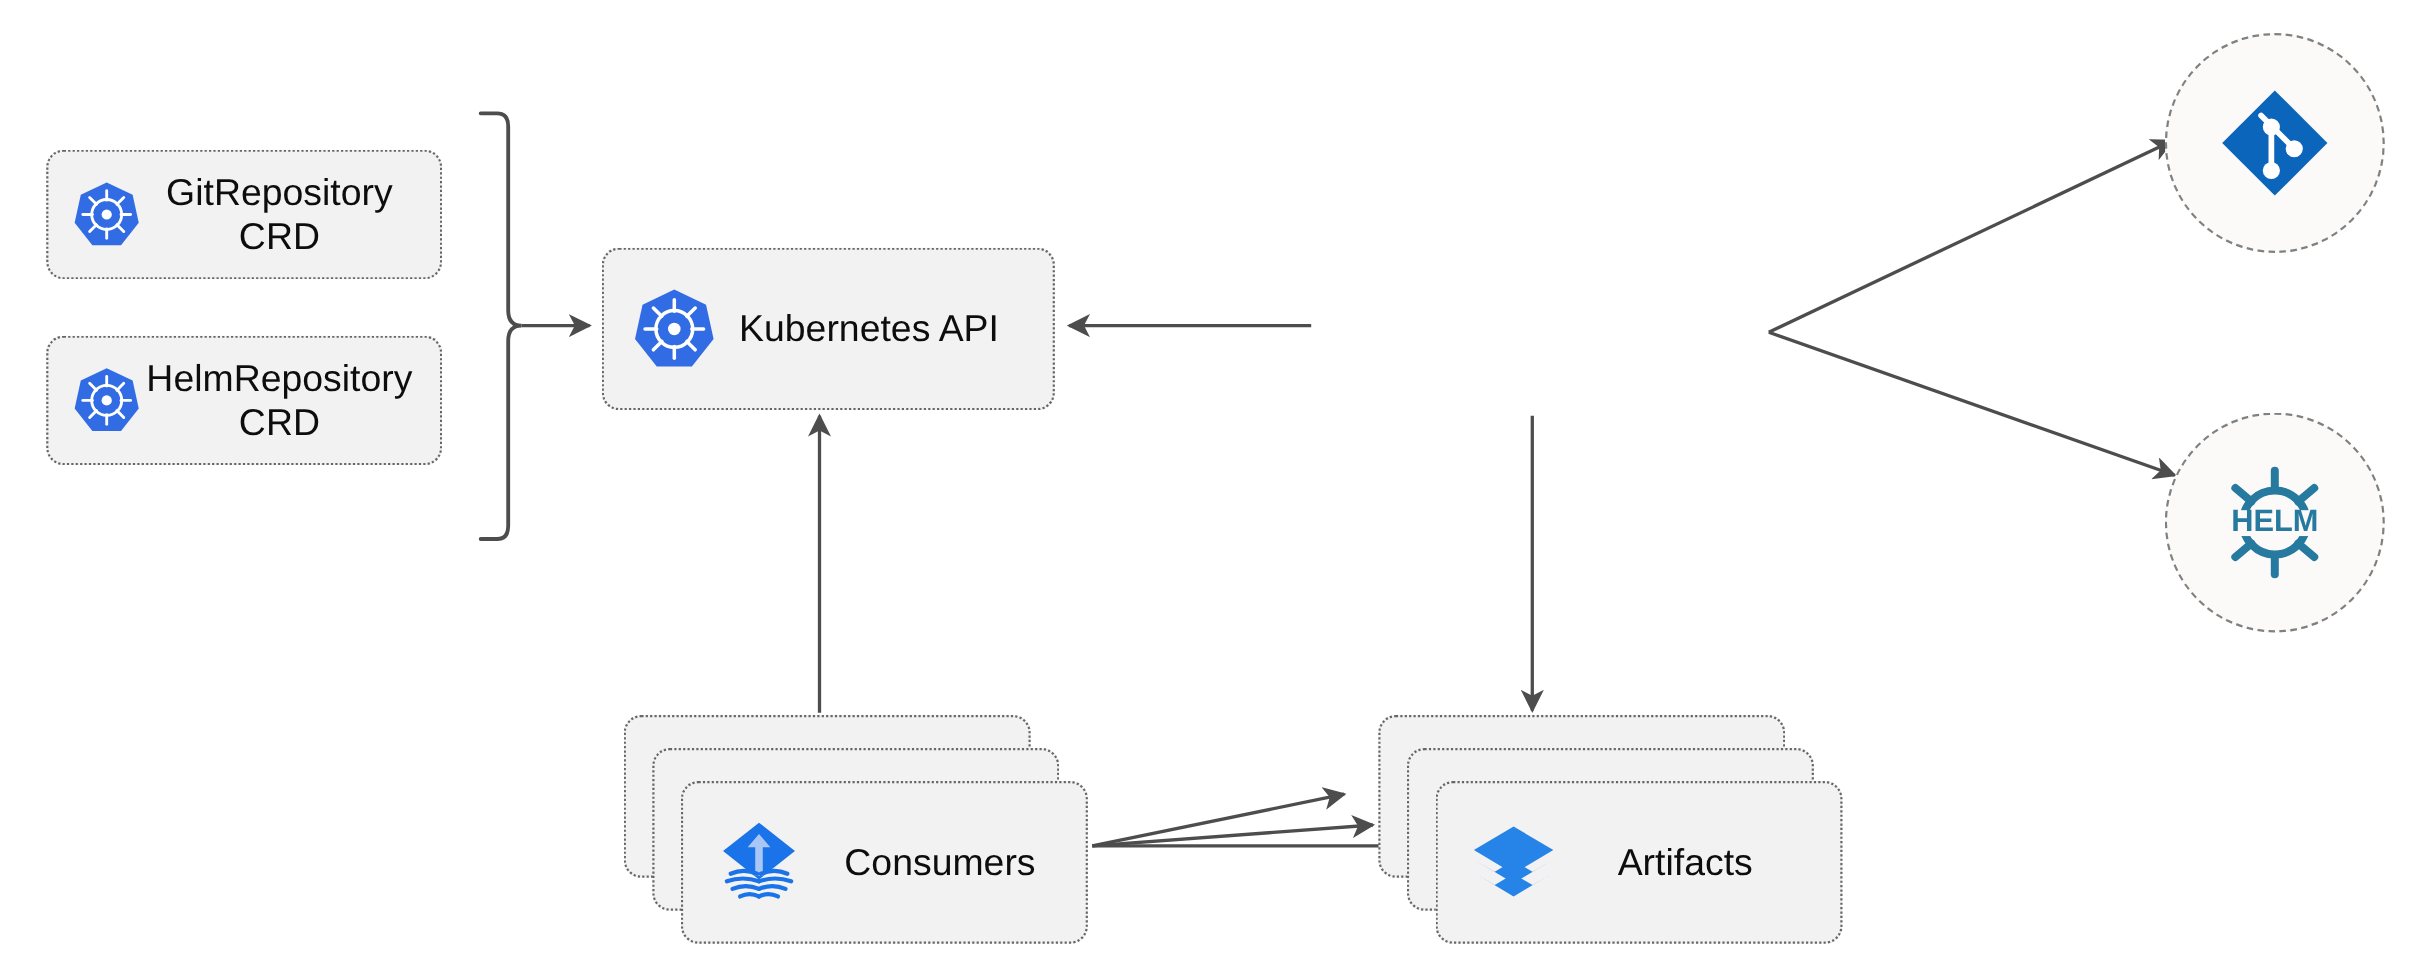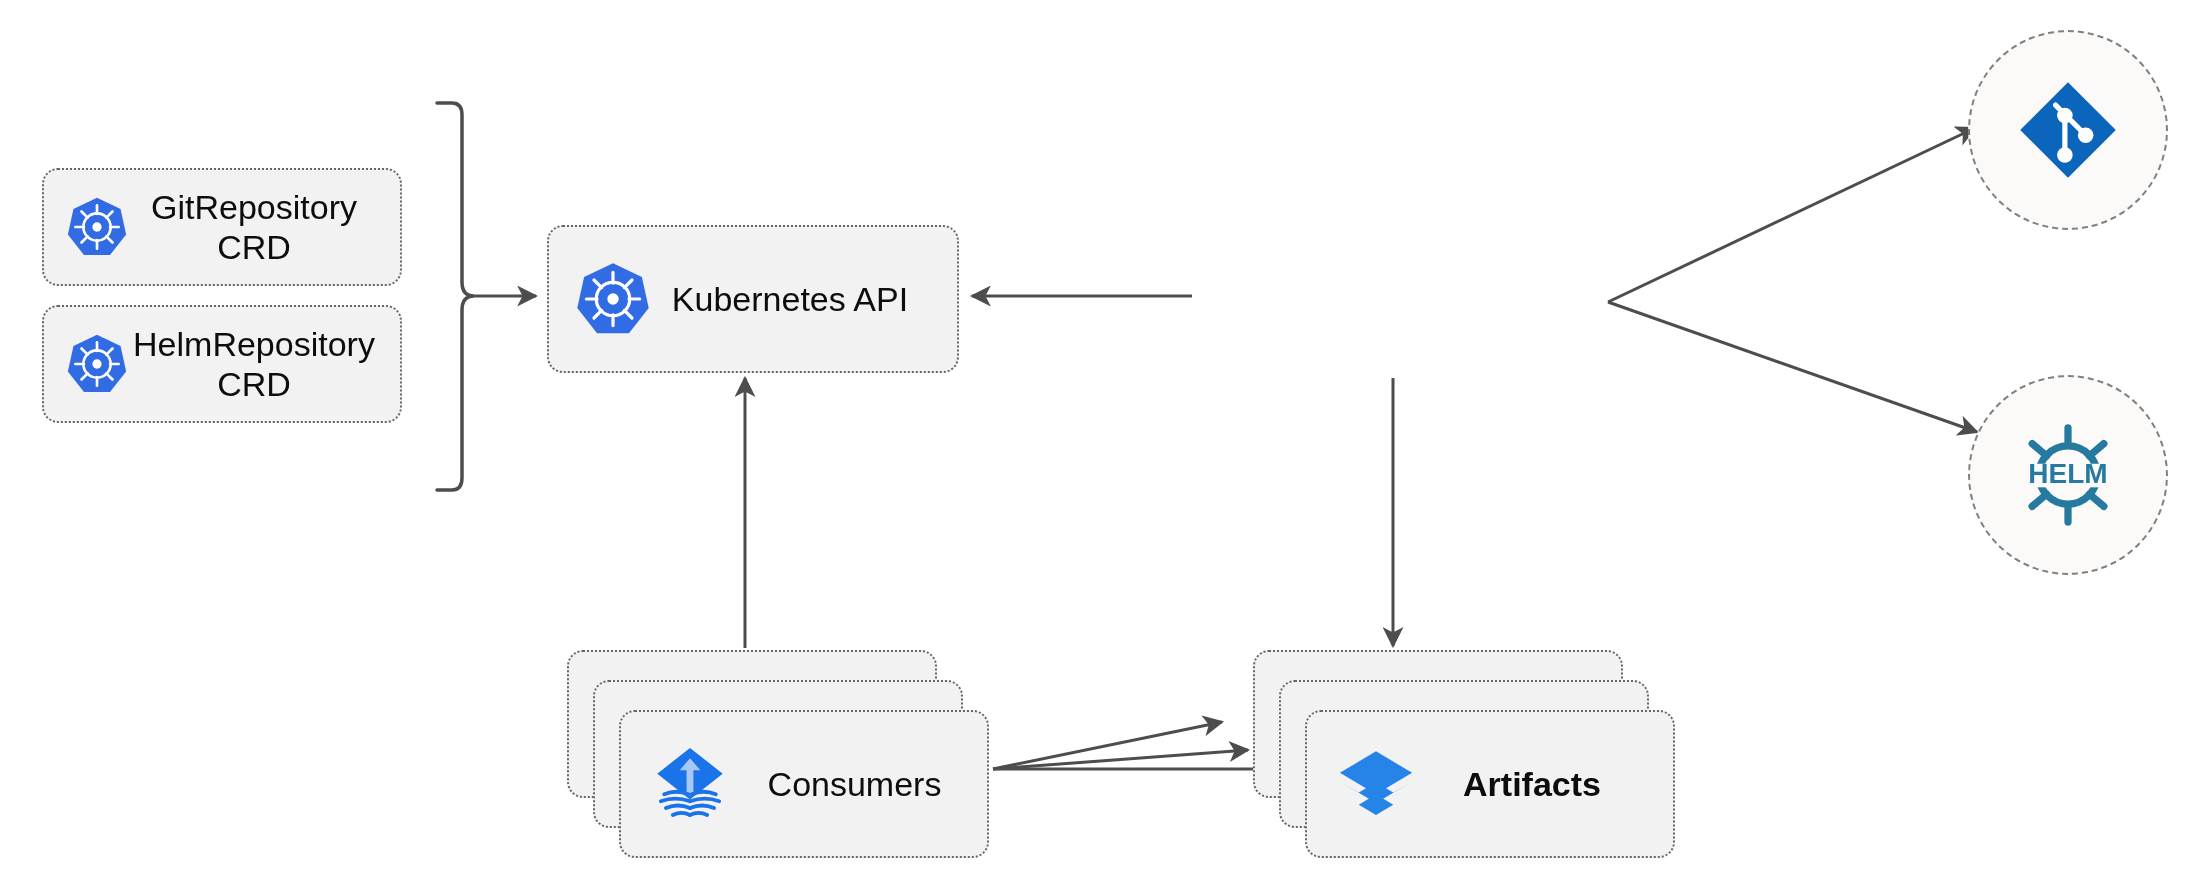--- a/index.html
+++ b/index.html
@@ -120,21 +120,21 @@
 
     <path class="edge" d="M 1393 378 L 1393 646" marker-end="url(#arrow)"></path>
 
     <path class="edge" d="M 745 648 L 745 378" marker-end="url(#arrow)"></path>
 
     <path class="edge" d="M 993 769 L 1222 722" marker-end="url(#arrow)"></path>
     <path class="edge" d="M 993 769 L 1248 750" marker-end="url(#arrow)"></path>
     <path class="edge" d="M 993 769 L 1274 769" marker-end="url(#arrow)"></path>
   </svg>
 
-  <div class="node" style="left:42px; top:168px; width:360px; height:118px; padding:0 10px 0 22px;">
+  <div class="node" style="left:42px; top:136px; width:360px; height:118px; padding:0 10px 0 22px;">
     <span class="node-icon">
       <svg width="62" height="62" viewBox="0 0 100 100">
         <path fill="#326ce5" d="M50 3 L88 21 L97 62 L71 95 L29 95 L3 62 L12 21 Z"></path>
         <g fill="none" stroke="#ffffff" stroke-width="4.2" stroke-linecap="round">
           <circle cx="50" cy="50" r="22"></circle>
           <circle cx="50" cy="50" r="7.5" fill="#ffffff" stroke="none"></circle>
           <line x1="50" y1="15" x2="50" y2="29"></line>
           <line x1="50" y1="71" x2="50" y2="85"></line>
           <line x1="15" y1="50" x2="29" y2="50"></line>
           <line x1="71" y1="50" x2="85" y2="50"></line>
@@ -210,21 +210,21 @@
           <path d="M30 86 Q 40 81 50 86"></path>
           <path d="M50 86 Q 60 81 70 86"></path>
         </g>
       </svg>
     </span>
     <span class="node-label">Consumers</span>
   </div>
 
   <div class="stack-layer" style="left:1253px; top:650px; width:370px; height:148px;"></div>
   <div class="stack-layer" style="left:1279px; top:680px; width:370px; height:148px;"></div>
-  <div class="node" style="left:1305px; top:710px; width:370px; height:148px; padding:0 18px 0 26px;font-weight:bold;">
+  <div class="node" style="left:1305px; top:710px; width:370px; height:148px; padding:0 18px 0 26px;">
     <span class="node-icon">
       <svg width="86" height="86" viewBox="0 0 100 100">
         <path fill="#2684e8" d="M50 12 L92 37 L50 62 L8 37 Z"></path>
         <path fill="#2684e8" d="M50 48 L70 60 L92 47 L50 72 L8 47 L30 60 Z"></path>
         <path fill="#2684e8" d="M50 62 L70 74 L92 61 L50 86 L8 61 L30 74 Z"></path>
       </svg>
     </span>
     <span class="node-label">Artifacts</span>
   </div>
 

